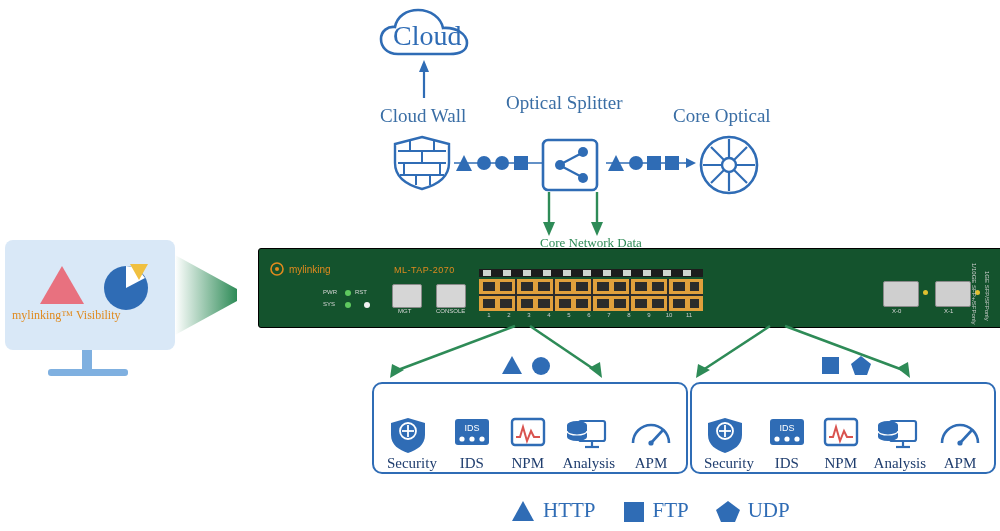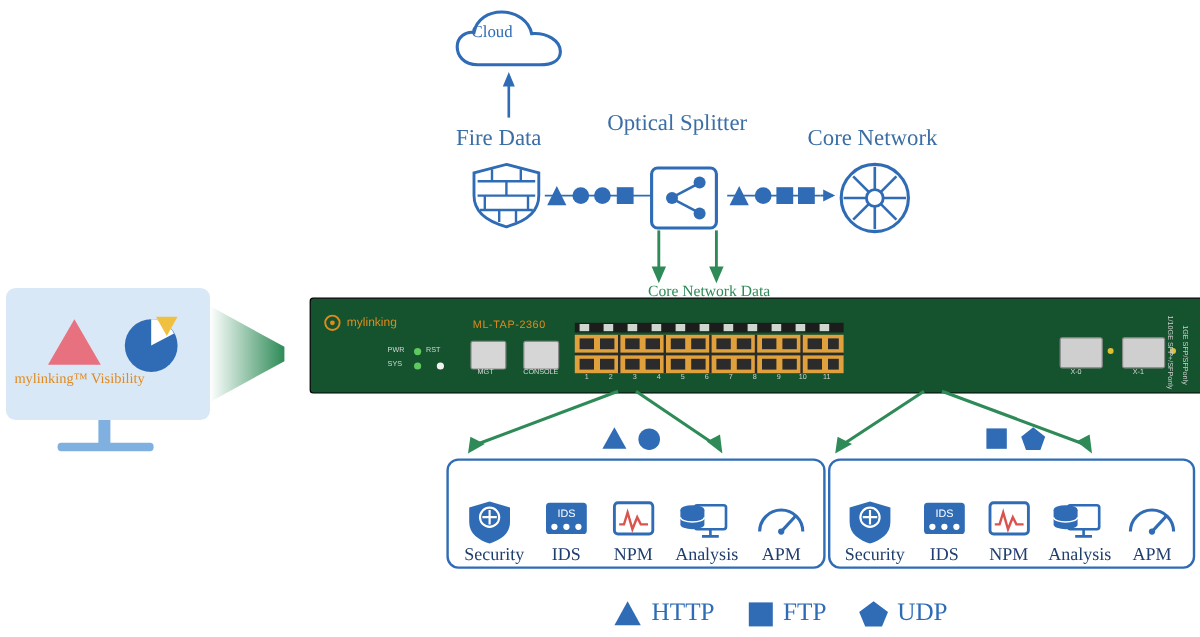--- a/index.html
+++ b/index.html
@@ -1,19 +1,19 @@
 <!DOCTYPE html>
 <html><head>
 <meta charset="utf-8">
 <style>
   html,body{margin:0;padding:0;}
   body{width:1000px;height:531px;background:#ffffff;font-family:"Liberation Sans",sans-serif;position:relative;overflow:hidden;}
   .abs{position:absolute;}
   .lbl{color:#2f6cb5;font-family:"Liberation Serif",serif;white-space:nowrap;}
-  #cloud-label{font-size:14px;color:#2f6cb5;}
+  #cloud-label{font-size:28px;color:#2f6cb5;}
   .node-title{font-size:19px;color:#3a6ea5;font-family:"Liberation Serif",serif;}
   .tool-label{font-size:15px;color:#1f3d6e;font-family:"Liberation Serif",serif;text-align:center;}
   .legend-item{display:flex;align-items:center;gap:7px;}
   .legend-text{font-size:21px;color:#2f6cb5;font-family:"Liberation Serif",serif;}
   .dev-body{background:#14532d;border:1px solid #000;border-radius:3px;margin-left:24px;}
   .tool-box{border:2px solid #2f6cb5;border-radius:10px;background:#fff;}
   .mon-panel{background:#d9e8f7;border-radius:8px;}
   svg{display:block;overflow:visible;}
 </style>
 </head>
@@ -26,23 +26,23 @@
 </div>
 <div class="abs lbl" id="cloud-label" style="left:393px;top:20px;">Cloud</div>
 
 <div class="abs" style="left:416px;top:58px;">
   <svg width="16" height="40" viewBox="0 0 16 40">
     <line x1="8" y1="40" x2="8" y2="12" stroke="#2f6cb5" stroke-width="2.2"></line>
     <polygon points="8,2 3,14 13,14" fill="#2f6cb5"></polygon>
   </svg>
 </div>
 
-<div class="abs node-title" style="left:380px;top:105px;">Fire Data</div>
+<div class="abs node-title" style="left:380px;top:105px;">Cloud Wall</div>
 <div class="abs node-title" style="left:506px;top:92px;">Optical Splitter</div>
-<div class="abs node-title" style="left:673px;top:105px;">Core Network</div>
+<div class="abs node-title" style="left:673px;top:105px;">Core Optical</div>
 
 <div class="abs" style="left:392px;top:135px;">
   <svg width="60" height="56" viewBox="0 0 60 56">
     <path d="M30 2 L57 9 V28 C57 42 45 50 30 54 C15 50 3 42 3 28 V9 Z" fill="#ffffff" stroke="#2f6cb5" stroke-width="2.4"></path>
     <g stroke="#2f6cb5" stroke-width="2">
       <line x1="6" y1="16" x2="54" y2="16"></line>
       <line x1="6" y1="28" x2="54" y2="28"></line>
       <line x1="8" y1="40" x2="52" y2="40"></line>
       <line x1="18" y1="6" x2="18" y2="16"></line>
       <line x1="42" y1="6" x2="42" y2="16"></line>
@@ -138,21 +138,21 @@
 
 <div class="abs dev-body" style="left:234px;top:248px;width:752px;height:78px;">
 
   <div class="abs" style="left:10px;top:12px;display:flex;align-items:center;gap:4px;">
     <svg width="16" height="16" viewBox="0 0 16 16">
       <circle cx="8" cy="8" r="6" fill="none" stroke="#e08a1e" stroke-width="1.6"></circle>
       <circle cx="8" cy="8" r="2" fill="#e08a1e"></circle>
     </svg>
     <span style="color:#e08a1e;font-size:10px;">mylinking</span>
   </div>
-  <div class="abs" style="left:135px;top:16px;color:#e08a1e;font-size:9px;letter-spacing:.5px;">ML-TAP-2360</div>
+  <div class="abs" style="left:135px;top:16px;color:#e08a1e;font-size:9px;letter-spacing:.5px;">ML-TAP-2070</div>
 
   <div class="abs" style="left:64px;top:40px;color:#d8d8d8;font-size:6px;">PWR</div>
   <div class="abs" style="left:96px;top:40px;color:#d8d8d8;font-size:6px;">RST</div>
   <div class="abs" style="left:64px;top:52px;color:#d8d8d8;font-size:6px;">SYS</div>
   <div class="abs" style="left:86px;top:41px;width:6px;height:6px;border-radius:50%;background:#5fc85f;"></div>
   <div class="abs" style="left:86px;top:53px;width:6px;height:6px;border-radius:50%;background:#5fc85f;"></div>
   <div class="abs" style="left:105px;top:53px;width:6px;height:6px;border-radius:50%;background:#f2f2f2;"></div>
 
   <div class="abs" style="left:133px;top:35px;width:28px;height:22px;background:#d6d6d6;border:1px solid #8a8a8a;border-radius:2px;"></div>
   <div class="abs" style="left:177px;top:35px;width:28px;height:22px;background:#d6d6d6;border:1px solid #8a8a8a;border-radius:2px;"></div>

